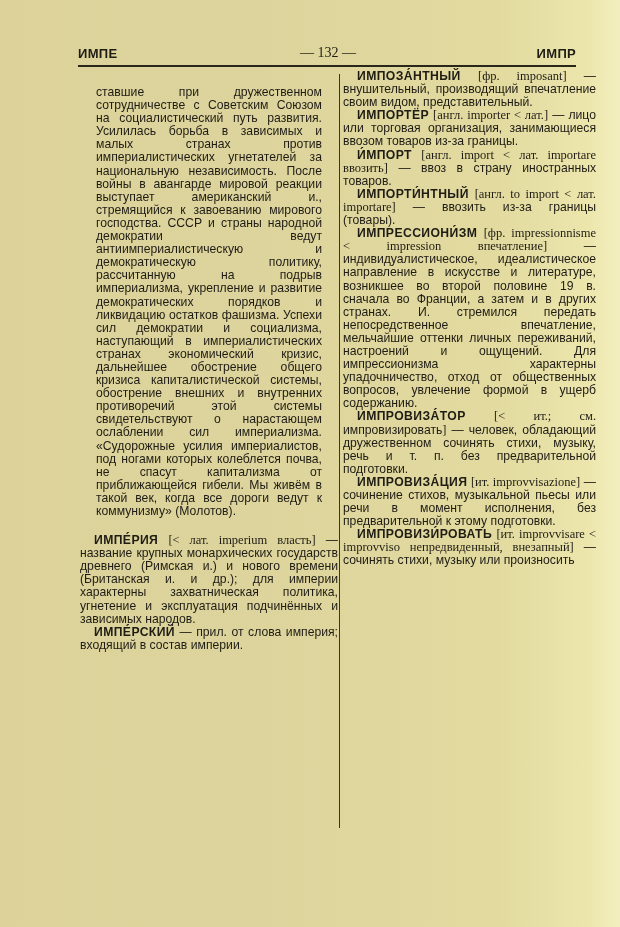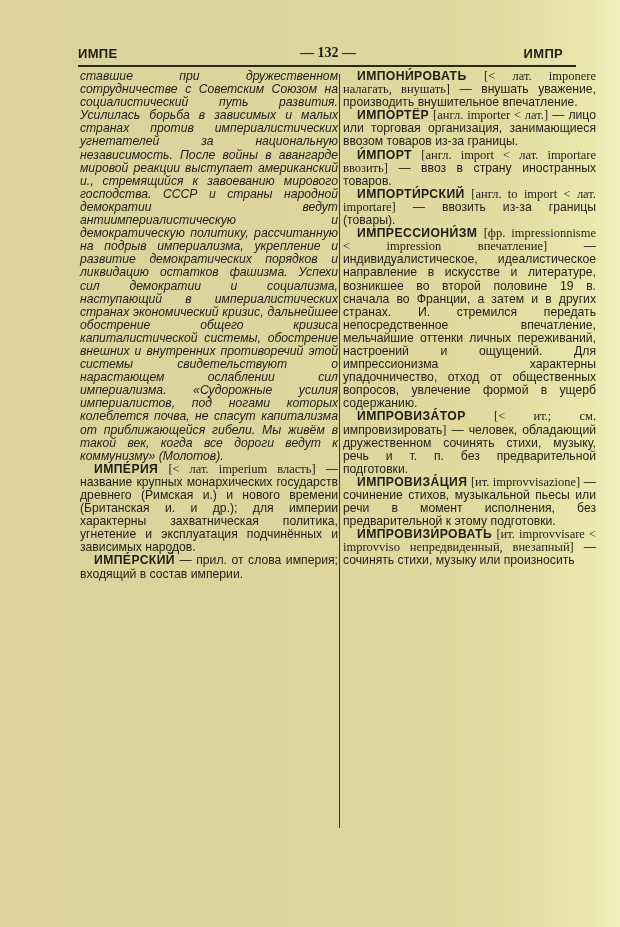--- a/index.html
+++ b/index.html
@@ -9,34 +9,34 @@
     font-family: "Liberation Serif", "DejaVu Serif", serif;
     color:#1f1c14;
     position:relative;
   }
   .page { position:absolute; left:0; top:0; width:620px; height:743px; }
   .header {
     position:absolute; left:78px; top:44px; width:498px; height:18px;
     font-family:"Liberation Sans", sans-serif; font-weight:bold; font-size:13px;
   }
   .header .left { position:absolute; left:0; top:2px; letter-spacing:0.3px; }
-  .header .center { position:absolute; left:222px; top:1px; font-weight:bold; font-family:"Liberation Serif", serif; font-size:14px; }
-  .header .right { position:absolute; right:13px; top:2px; letter-spacing:0.3px; }
+  .header .center { position:absolute; left:222px; top:1px; font-weight:normal; font-family:"Liberation Serif", serif; font-size:14px; }
+  .header .right { position:absolute; right:0; top:2px; letter-spacing:0.3px; }
   .rule { position:absolute; left:78px; top:65px; width:498px; height:2px; background:#2a261c; }
   .col {
     position:absolute; top:70px;
     font-family:"Liberation Sans", sans-serif;
     font-size:12.2px; line-height:13.1px;
     text-align:justify; text-justify:inter-word;
     hyphens:manual;
   }
   .col.left { left:80px; width:258px; }
   .col.right { left:343px; width:253px; }
   .divider { position:absolute; left:339px; top:74px; width:1px; height:754px; background:#3a352a; }
-  .para { margin:0; text-indent:0;font-style:italic; }
+  .para { margin:16px; text-indent:0; }
   .entry { margin:0; text-indent:14px; }
   .hw { font-weight:bold; letter-spacing:0.4px; }
   .it { }
   .lat { font-family:"Liberation Serif", serif; font-size:12.5px; }
 </style>
 </head>
 <body>
 
 <div class="page">
 
@@ -58,33 +58,33 @@
     </p>
 
     <p class="entry">
       <span class="hw">ИМПЕ́РСКИЙ</span><span> — прил. от слова </span><span class="it">империя</span><span>; входящий в состав империи.</span>
     </p>
 
   </div>
 
   <div class="col right">
     <p class="entry">
-      <span class="hw">ИМПОНИ́РОВАТЬ</span>
-      <span class="lat">[&lt; лат. imponere налагать, внушать]</span><span> — внушать уважение, производить внушительное впечатление.</span>
+      <span class="hw">ИМПОЗА́НТНЫЙ</span>
+      <span class="lat">[фр. imposant]</span><span> — внушительный, производящий впечатление своим видом, представительный.</span>
     </p>
     <p class="entry">
       <span class="hw">ИМПОРТЁР</span>
       <span class="lat">[англ. importer &lt; лат.]</span><span> — лицо или торговая организация, занимающиеся ввозом товаров из-за границы.</span>
     </p>
     <p class="entry">
       <span class="hw">И́МПОРТ</span>
       <span class="lat">[англ. import &lt; лат. importare ввозить]</span><span> — ввоз в страну иностранных товаров.</span>
     </p>
     <p class="entry">
-      <span class="hw">ИМПОРТИ́РСКИЙ</span>
+      <span class="hw">ИМПОРТИ́НТНЫЙ</span>
       <span class="lat">[англ. to import &lt; лат. importare]</span><span> — ввозить из-за границы (товары).</span>
     </p>
     <p class="entry">
       <span class="hw">ИМПРЕССИОНИ́ЗМ</span>
       <span class="lat">[фр. impressionnisme &lt; impression впечатление]</span><span> — индивидуалистическое, идеалистическое направление в искусстве и литературе, возникшее во второй половине 19 в. сначала во Франции, а затем и в других странах. И. стремился передать непосредственное впечатление, мельчайшие оттенки личных переживаний, настроений и ощущений. Для импрессионизма характерны упадочничество, отход от общественных вопросов, увлечение формой в ущерб содержанию.</span>
     </p>
     <p class="entry">
       <span class="hw">ИМПРОВИЗА́ТОР</span>
       <span class="lat">[&lt; ит.; см. </span><span class="it">импровизировать</span><span class="lat">]</span><span> — человек, обладающий дружественном сочинять стихи, музыку, речь и т. п. без предварительной подготовки.</span>
     </p>

